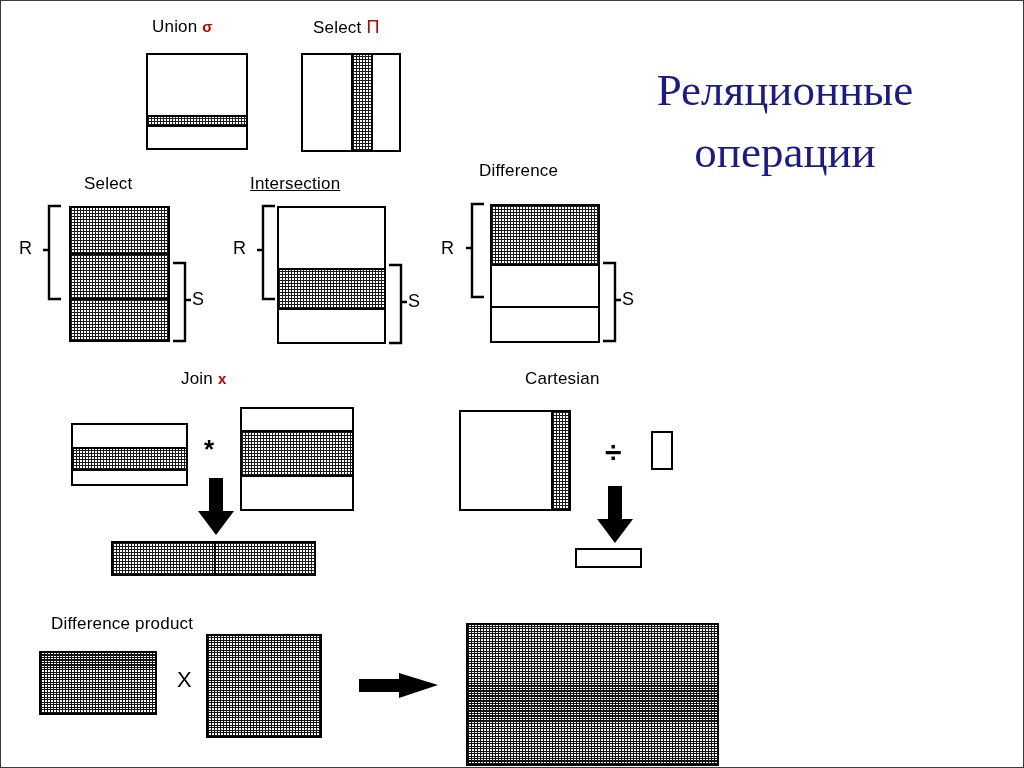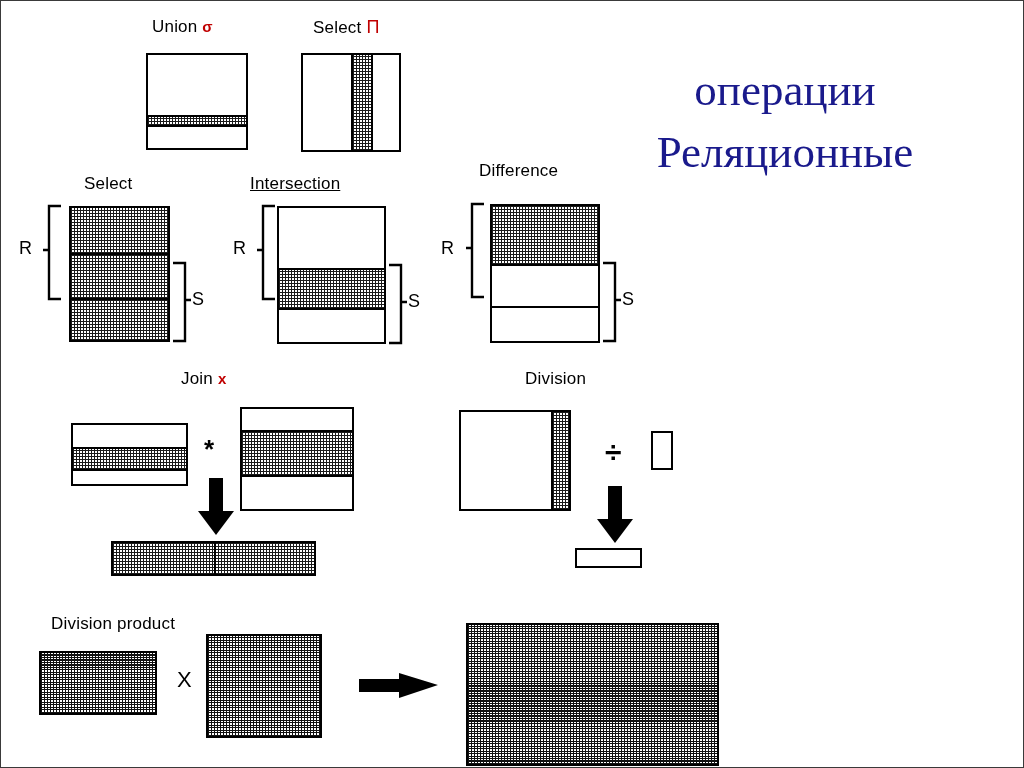--- a/index.html
+++ b/index.html
@@ -114,22 +114,22 @@
   .op-star { font-size: 26px; font-weight: bold; }
   .op-x { font-size: 22px; }
   .op-div { font-size: 30px; font-weight: bold; }
 </style>
 </head>
 <body>
 
 <div id="slide">
 
   <div id="title">
+    <span>Реляционные</span>
     <span>операции</span>
-    <span>Реляционные</span>
   </div>
 
   <div class="lbl" style="left:151px; top:16px;">
     <span>Union</span>
     <span class="sym">σ</span>
   </div>
   <div class="box" style="left:145px; top:52px; width:102px; height:97px;">
     <div class="band hatch" style="top:60px; height:12px; border-top:2px solid #000; border-bottom:2px solid #000;"></div>
   </div>
 
@@ -220,39 +220,39 @@
   <div class="arrow-down" style="left:196px; top:477px;">
     <svg width="38" height="58" viewBox="0 0 38 58">
       <polygon points="12,0 26,0 26,33 37,33 19,57 1,33 12,33" fill="#000000"></polygon>
     </svg>
   </div>
 
   <div class="box hatch" style="left:110px; top:540px; width:205px; height:35px;">
     <div style="position:absolute; left:50%; top:0; bottom:0; width:0; border-left:2px solid #000;"></div>
   </div>
 
-  <div class="lbl" style="left:524px; top:368px;">Division</div>
+  <div class="lbl" style="left:524px; top:368px;">Cartesian</div>
 
   <div class="box" style="left:458px; top:409px; width:112px; height:101px;">
     <div class="vstrip hatch" style="right:0px; width:18px; border-right:none;"></div>
   </div>
 
   <div class="op op-div" style="left:604px; top:436px;">÷</div>
 
   <div class="box" style="left:650px; top:430px; width:22px; height:39px;"></div>
 
   <div class="arrow-down" style="left:595px; top:485px;">
     <svg width="38" height="58" viewBox="0 0 38 58">
       <polygon points="12,0 26,0 26,33 37,33 19,57 1,33 12,33" fill="#000000"></polygon>
     </svg>
   </div>
 
   <div class="box" style="left:574px; top:547px; width:67px; height:20px;"></div>
 
-  <div class="lbl" style="left:50px; top:613px;">Division product</div>
+  <div class="lbl" style="left:50px; top:613px;">Difference product</div>
 
   <div class="box hatch-dense" style="left:38px; top:650px; width:118px; height:64px;"></div>
 
   <div class="op op-x" style="left:176px; top:668px;">X</div>
 
   <div class="box hatch-dense" style="left:205px; top:633px; width:116px; height:104px;"></div>
 
   <div class="arrow-right" style="left:358px; top:672px;">
     <svg width="80" height="26" viewBox="0 0 80 26">
       <polygon points="0,6 40,6 40,0 79,12 40,25 40,19 0,19" fill="#000000"></polygon>

